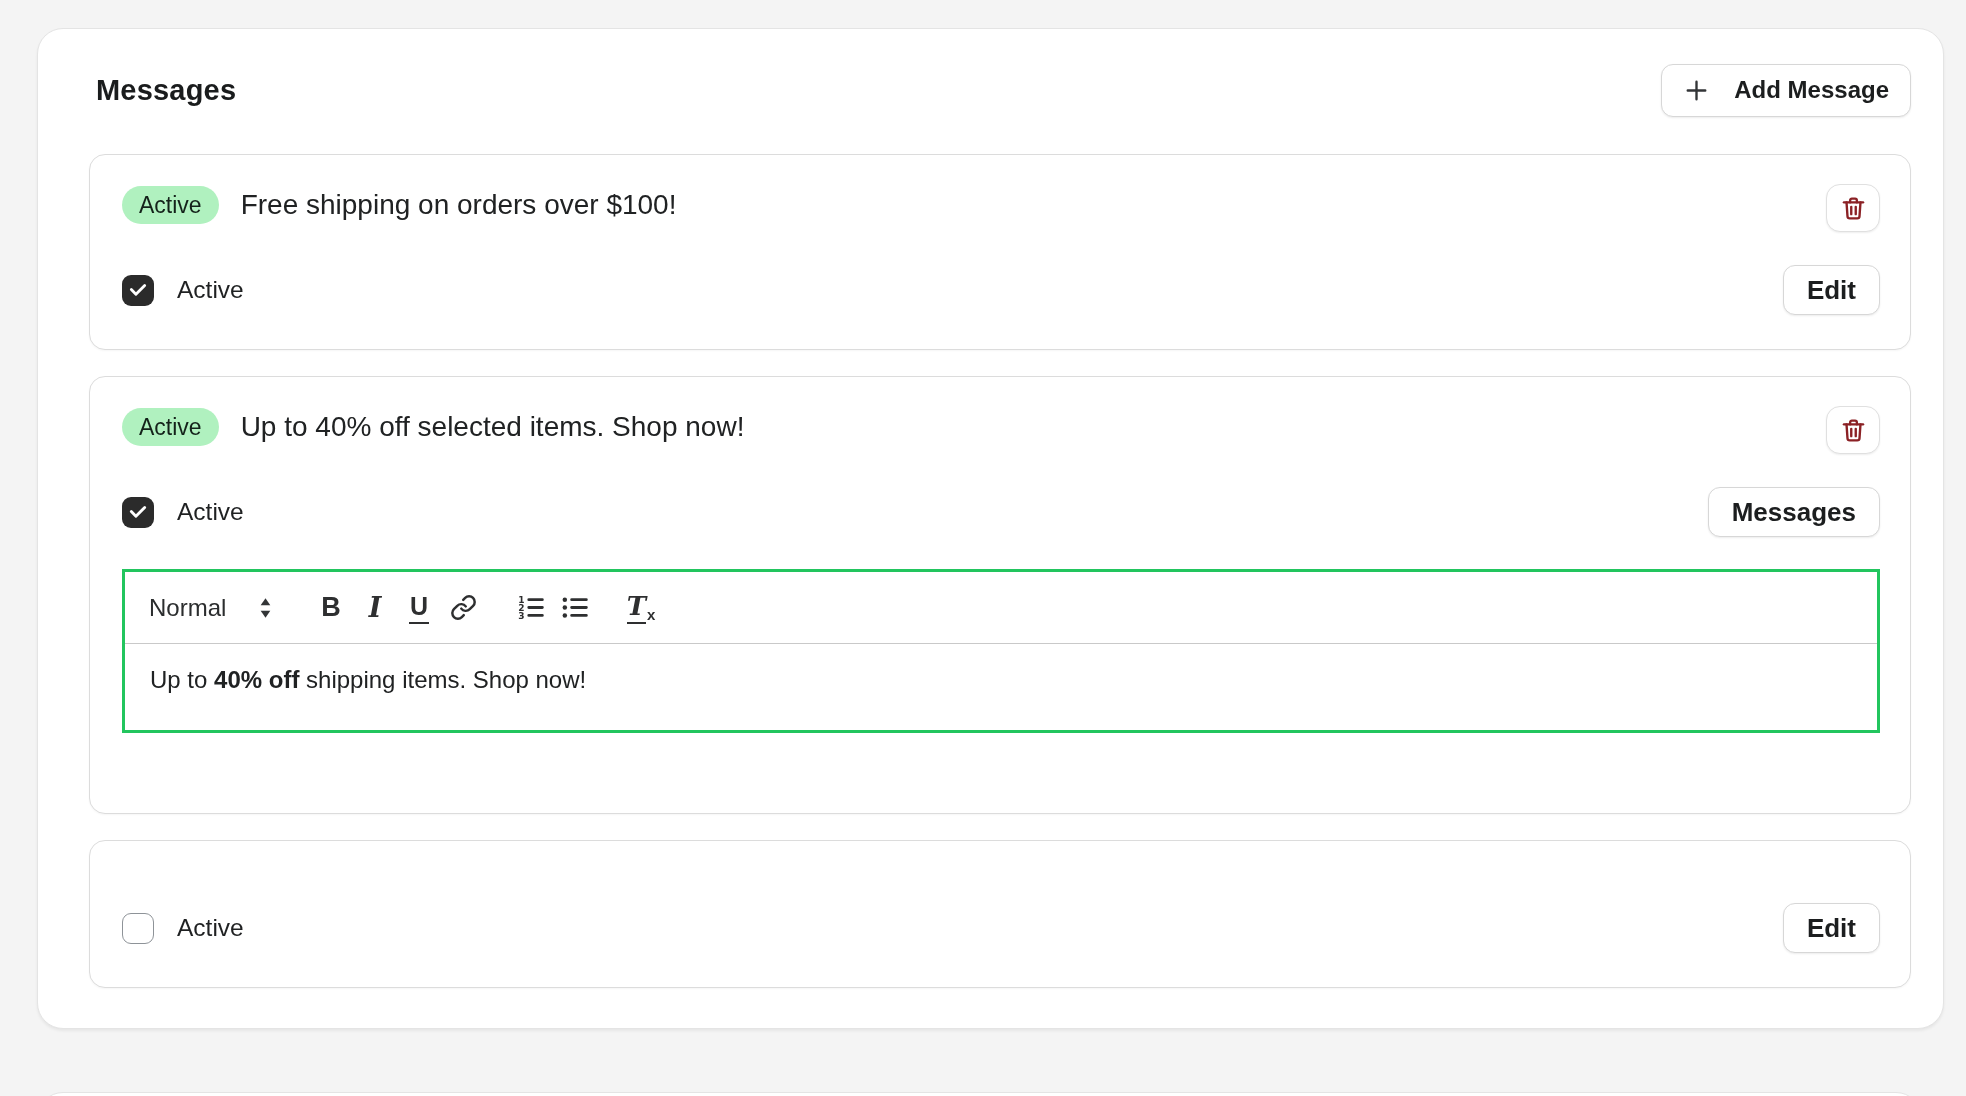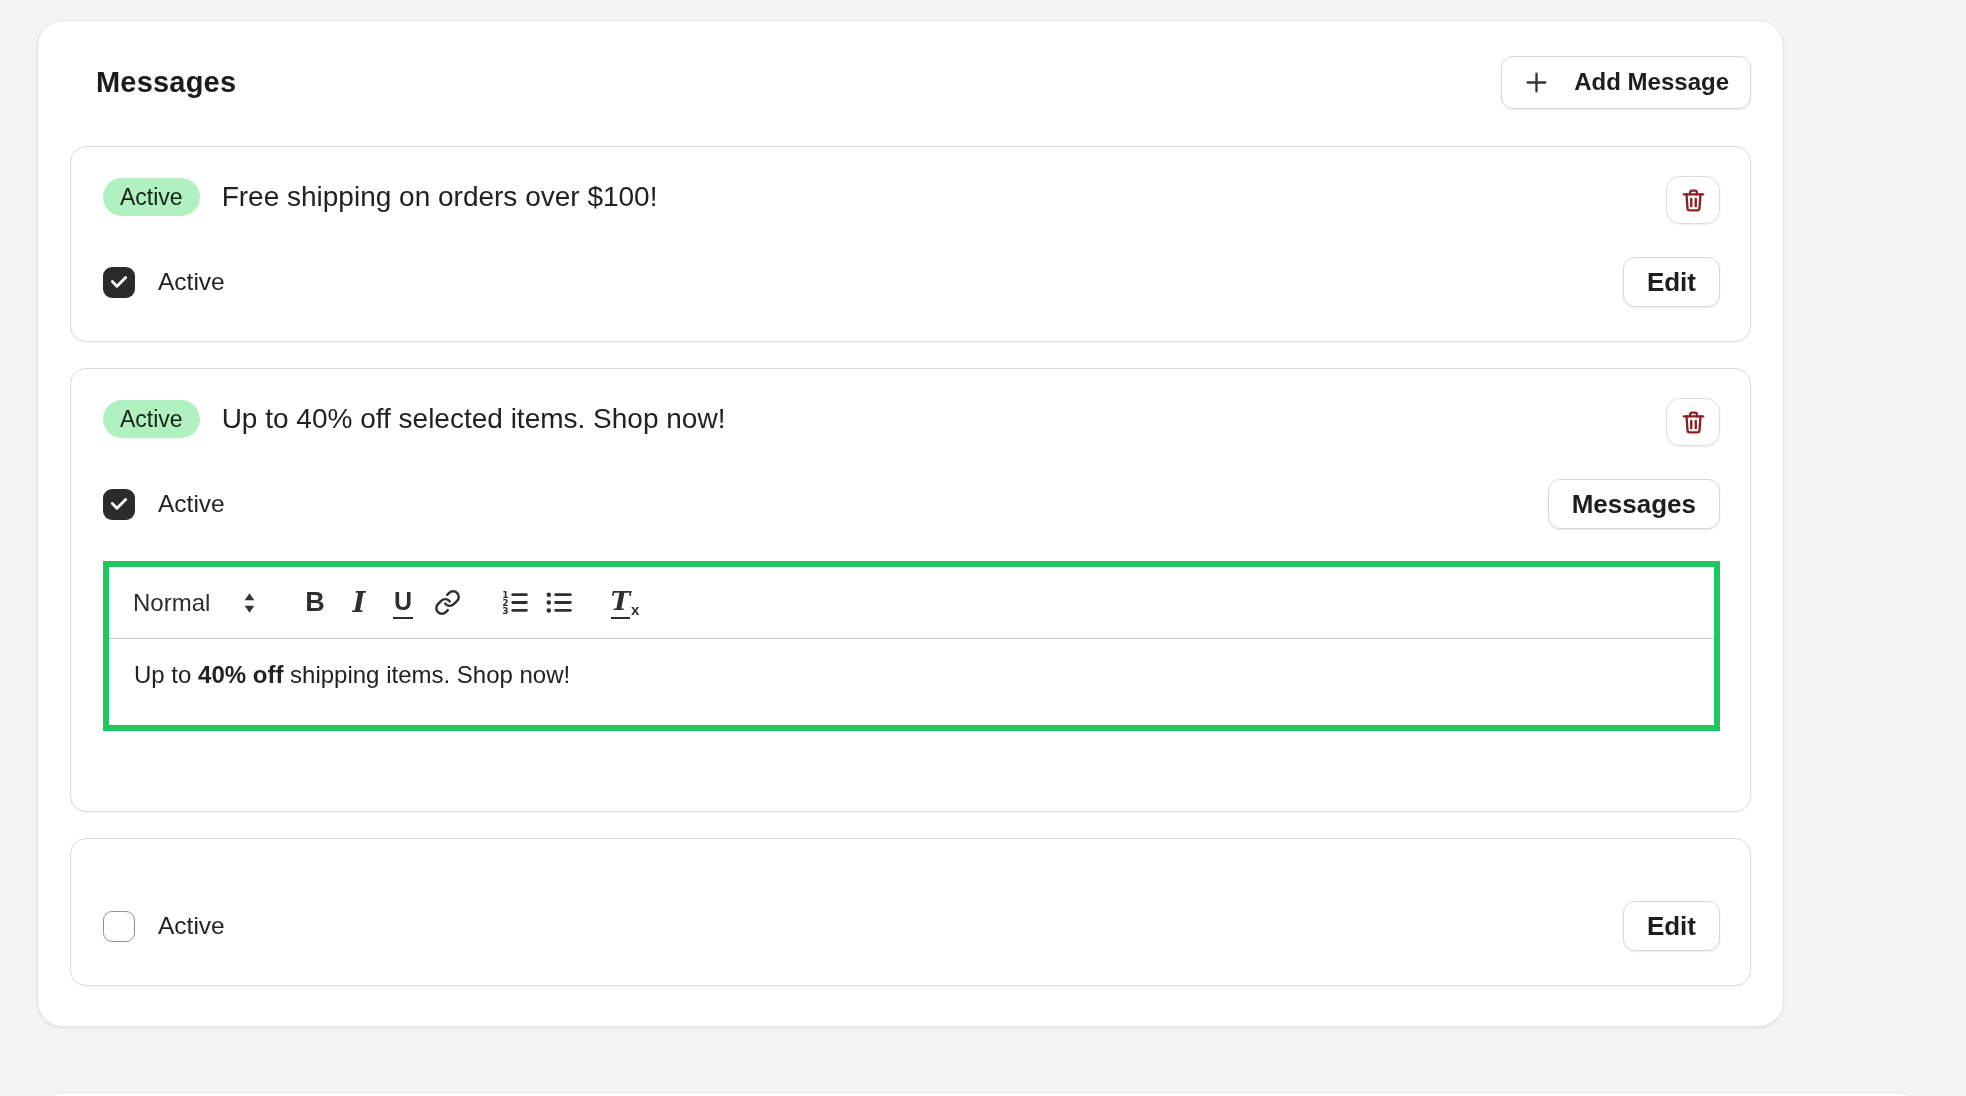--- a/index.html
+++ b/index.html
@@ -6,21 +6,21 @@
   html, body { width: 1966px; height: 1096px; overflow: hidden; }
   body {
     background: var(--page-bg, #f4f4f4);
     font-family: "Liberation Sans", sans-serif;
     color: #202223;
   }
   .page { width: 1966px; height: 1096px; position: relative; }
 
   
   .panel {
-    position: absolute; left: 37px; top: 20px; width: 1747px;
+    position: absolute; left: 37px; top: 28px; width: 1907px;
     background: #ffffff;
     border: 1px solid #e4e4e4;
     border-radius: 26px;
     box-shadow: 0 2px 3px rgba(0,0,0,0.06);
     padding: 34px 32px 40px 32px;
   }
   .panel-header {
     display: flex; justify-content: space-between; align-items: center;
     height: 54px; margin-bottom: 37px; padding-left: 26px;
   }
@@ -41,20 +41,21 @@
   .add-btn svg { width: 27px; height: 27px; }
 
   
   .cards { display: flex; flex-direction: column; gap: 26px; }
   .card {
     border: 1px solid #dcdcdc;
     border-radius: 16px;
     background: #fff;
     box-shadow: 0 1px 2px rgba(0,0,0,0.04);
     padding: 29px 30px 34px 32px;
+    margin-left: 19px;
   }
   .card.expanded { padding-bottom: 80px; }
   .card-row { display: flex; justify-content: space-between; align-items: center; }
   .card-row.top { align-items: flex-start; }
   .card-row-left { display: flex; align-items: center; gap: 22px; margin-top: 2px; }
   .card-row.controls { margin-top: 33px; }
 
   .badge {
     display: inline-flex; align-items: center;
     height: 38px; padding: 0 17px; border-radius: 19px;
@@ -76,21 +77,21 @@
   .check-label { font-size: 24.5px; color: #1f2122; }
   .checkbox {
     width: 32px; height: 31px; border-radius: 9px;
     display: flex; align-items: center; justify-content: center;
   }
   .checkbox.checked { background: var(--checkbox-checked-bg, #2b2b2b); }
   .checkbox.checked svg { width: 20px; height: 20px; }
   .checkbox.unchecked { background: #fff; border: 1.6px solid #8e9398; }
 
   
-  .editor { margin-top: 32px; border: 6px solid #22c55e; background: #fff; }
+  .editor { margin-top: 32px; border: 3px solid #22c55e; background: #fff; }
   .editor-toolbar {
     display: flex; align-items: center;
     height: 72px; padding: 0 24px;
     border-bottom: 1px solid #c9c9c9;
     color: #2e2f30;
   }
   .format-picker {
     width: 124px; display: flex; align-items: center; justify-content: space-between;
     margin-right: 44px; cursor: pointer;
   }

